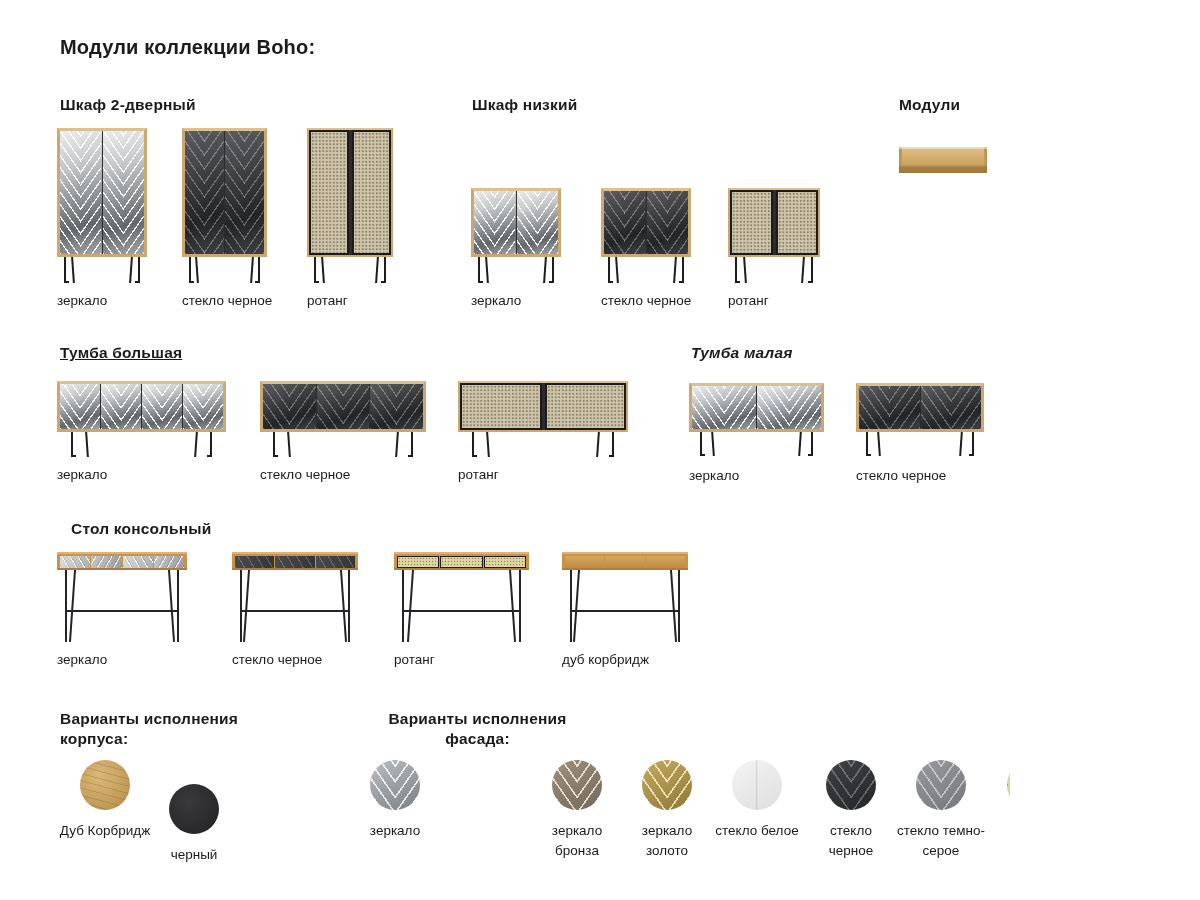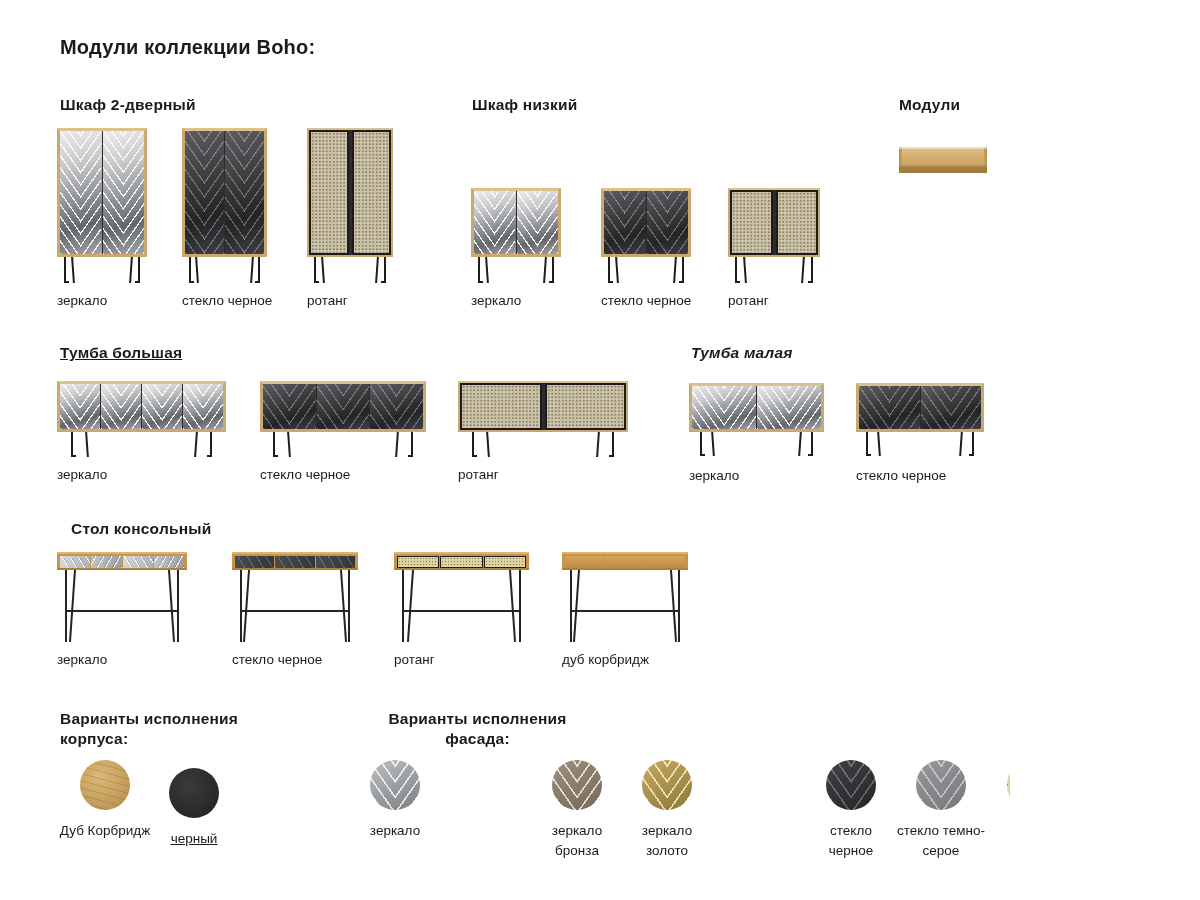--- a/index.html
+++ b/index.html
@@ -383,39 +383,43 @@
     </div>
     <div class="item-label">дуб корбридж</div>
   </div>
 
   <div class="sec-title two-line" style="left:60px;top:709px;">Варианты исполнения корпуса:</div>
 
   <div class="sw-item" style="left:60px;top:760px;">
     <div class="swatch sw-wood"></div>
     <div class="sw-label">Дуб Корбридж</div>
   </div>
-  <div class="sw-item" style="left:149px;top:768px;text-decoration:underline;">
+  <div class="sw-item" style="left:149px;top:784px;">
     <div class="swatch sw-blackbody"></div>
     <div class="sw-label">черный</div>
   </div>
 
   <div class="sec-title two-line" style="left:370px;top:709px;text-align:center;">Варианты исполнения фасада:</div>
 
   <div class="sw-item" style="left:350px;top:760px;">
     <div class="swatch sw-mirror chev"></div>
     <div class="sw-label">зеркало</div>
   </div>
   <div class="sw-item" style="left:622px;top:760px;">
     <div class="swatch sw-mirror-gold chev"></div>
     <div class="sw-label wrap">зеркало золото</div>
   </div>
   <div class="sw-item" style="left:532px;top:760px;">
     <div class="swatch sw-mirror-bronze chev"></div>
     <div class="sw-label wrap">зеркало бронза</div>
   </div>
+  <div class="sw-item" style="left:712px;top:760px;">
+    <div class="swatch sw-glass-white"></div>
+    <div class="sw-label wrap">стекло белое</div>
+  </div>
   <div class="sw-item" style="left:806px;top:760px;">
     <div class="swatch sw-glass-black chev"></div>
     <div class="sw-label wrap">стекло черное</div>
   </div>
   <div class="sw-item" style="left:896px;top:760px;justify-content:center;">
     <div class="swatch sw-glass-darkgrey chev"></div>
     <div class="sw-label wrap">стекло темно-серое</div>
   </div>
   <div class="sw-item" style="left:987px;top:760px;">
     <div class="swatch sw-rattan"></div>

